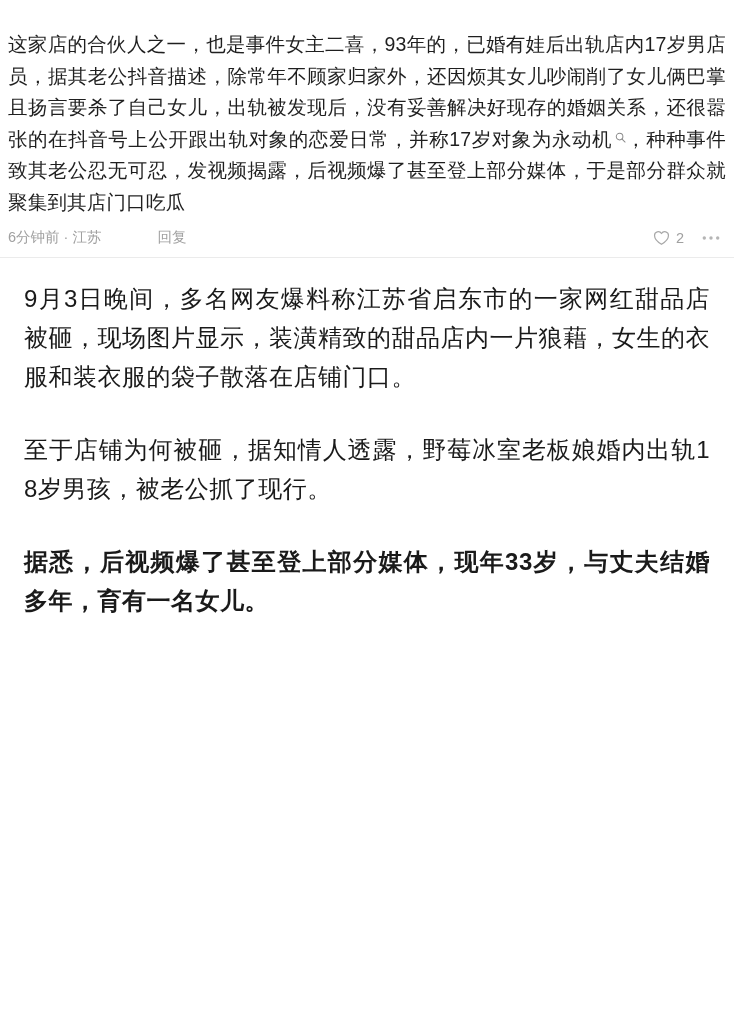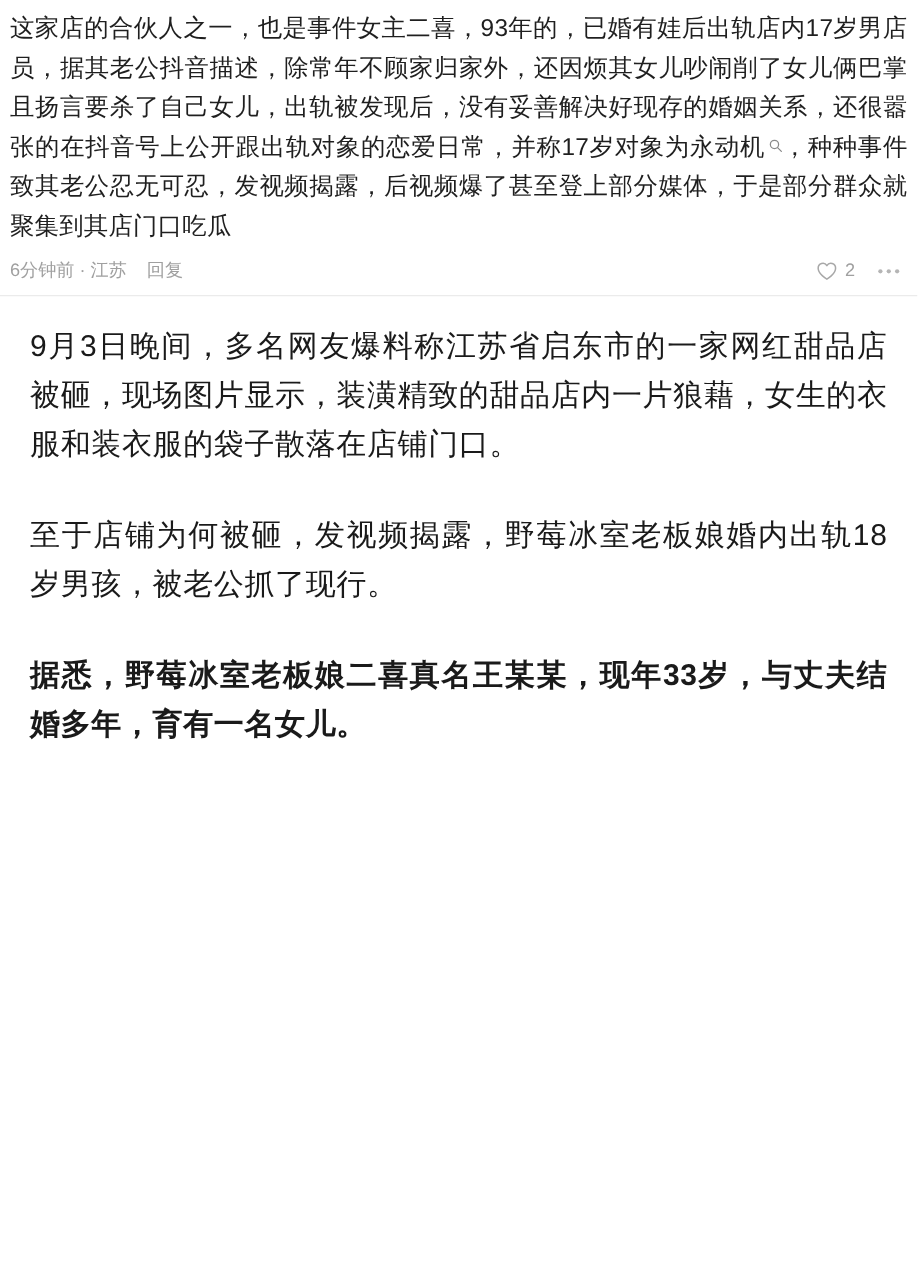--- a/index.html
+++ b/index.html
@@ -21,20 +21,21 @@
     padding: 8px 8px 0 8px;
     box-sizing: border-box;
   }
   .comment-text {
     font-size: 19.5px;
     line-height: 1.62;
     color: #1f1f1f;
     text-align: justify;
     letter-spacing: 0.2px;
     word-break: break-all;
+    margin-top: 21px;
   }
   .kw {
     position: relative;
     padding-right: 14px;
   }
   .kw .search-glyph {
     position: absolute;
     right: 0;
     top: 4px;
     width: 11px;
@@ -52,21 +53,21 @@
     padding-bottom: 10px;
     font-size: 14.5px;
     color: #9a9a9a;
   }
   .meta-left {
     display: flex;
     align-items: center;
     gap: 16px;
   }
   .meta-time { color: #a0a0a0; }
-  .meta-reply { color: #a0a0a0; }
+  .meta-reply { color: #a0a0a0; margin-left: 40px; }
   .meta-right {
     margin-left: auto;
     display: flex;
     align-items: center;
     gap: 18px;
     padding-right: 6px;
   }
   .like-group {
     display: flex;
     align-items: center;
@@ -134,15 +135,15 @@
           </svg>
         </span>
     </div>
   </div>
 </div>
 
 <div class="divider"></div>
 
 <div class="article">
   <p>9月3日晚间，多名网友爆料称江苏省启东市的一家网红甜品店被砸，现场图片显示，装潢精致的甜品店内一片狼藉，女生的衣服和装衣服的袋子散落在店铺门口。</p>
-  <p>至于店铺为何被砸，发视频揭露，野莓冰室老板娘婚内出轨18岁男孩，被老公抓了现行。</p>
-  <p class="bold">据悉，野莓冰室老板娘二喜真名王某某，现年33岁，与丈夫结婚多年，育有一名女儿。</p>
+  <p>至于店铺为何被砸，据知情人透露，野莓冰室老板娘婚内出轨18岁男孩，被老公抓了现行。</p>
+  <p class="bold">据悉，后视频爆了甚至登上部分媒体，现年33岁，与丈夫结婚多年，育有一名女儿。</p>
 </div>
 
 </body></html>

